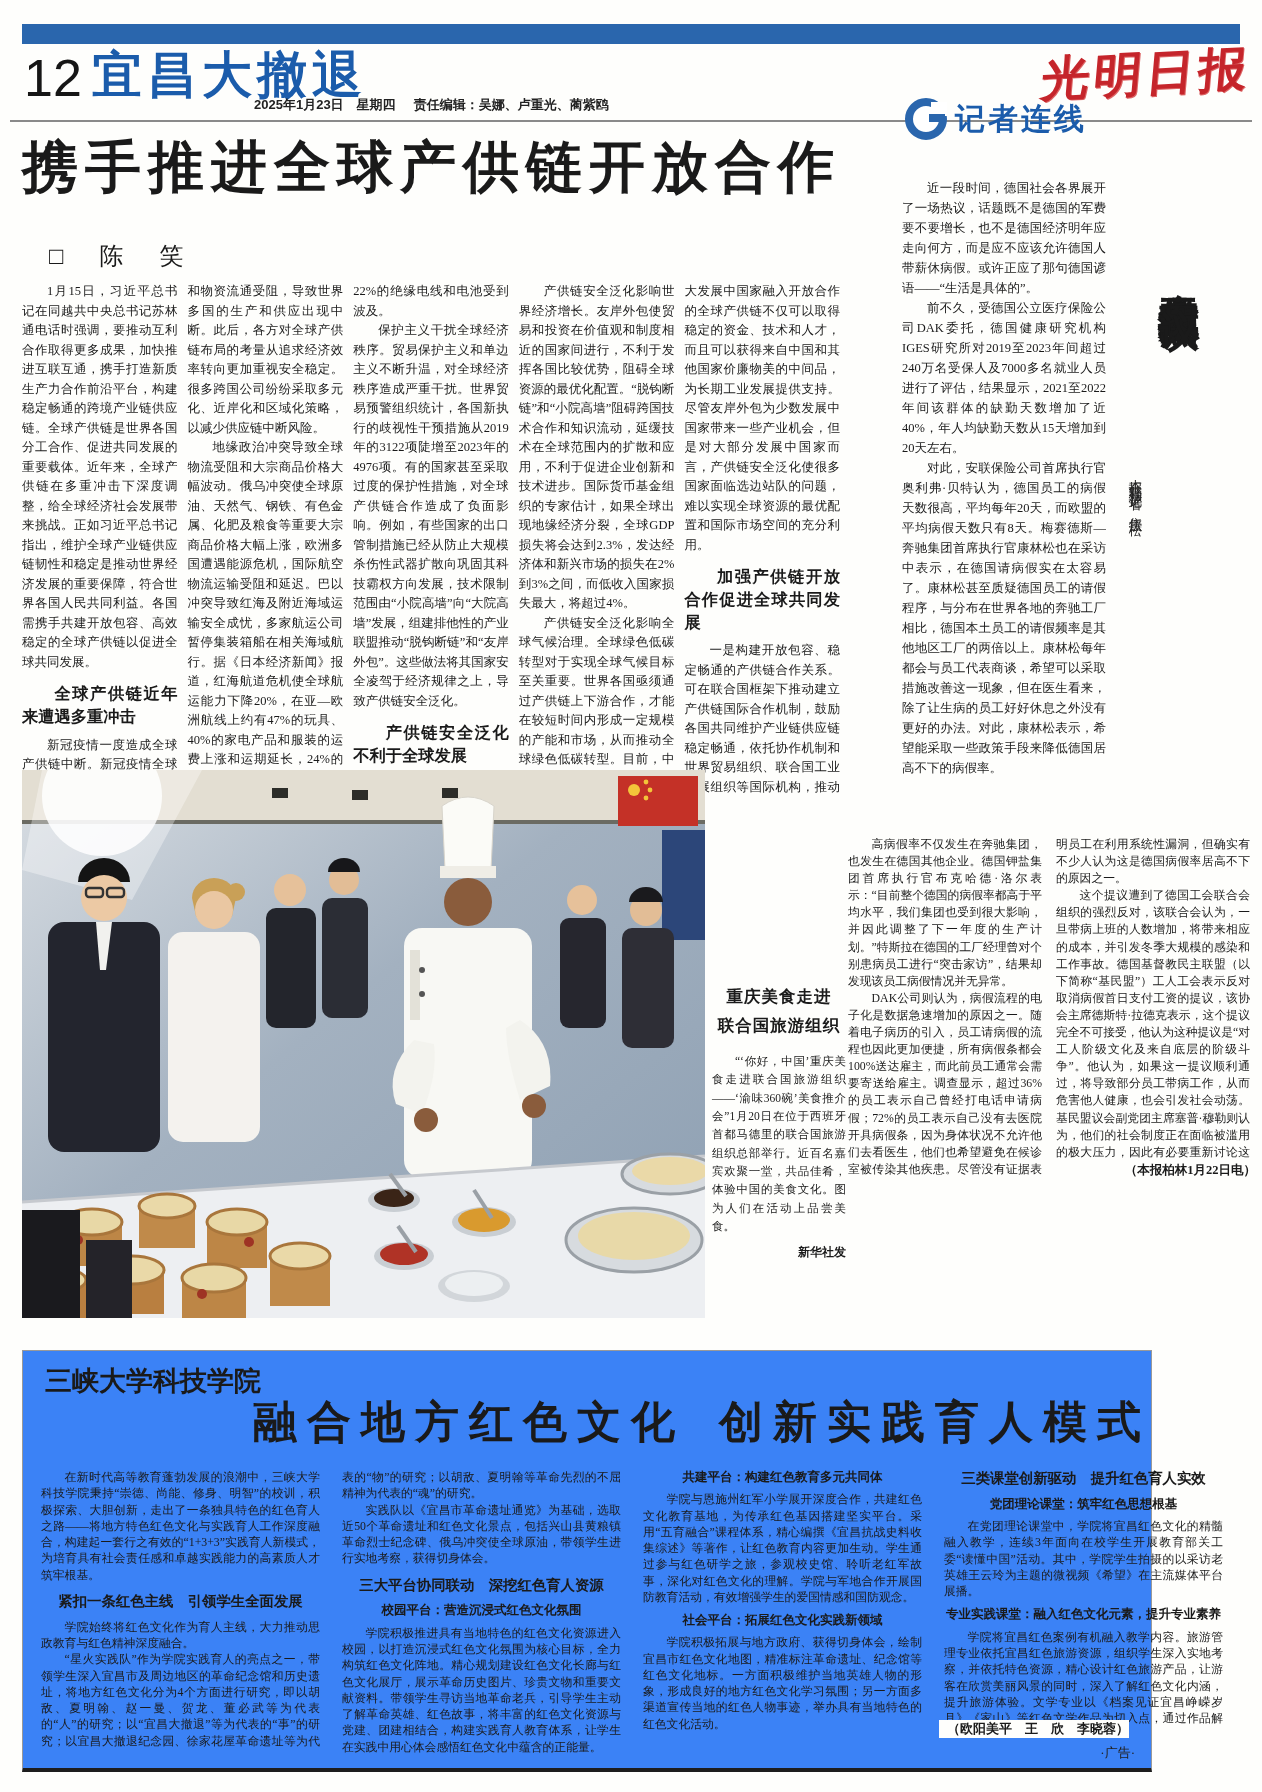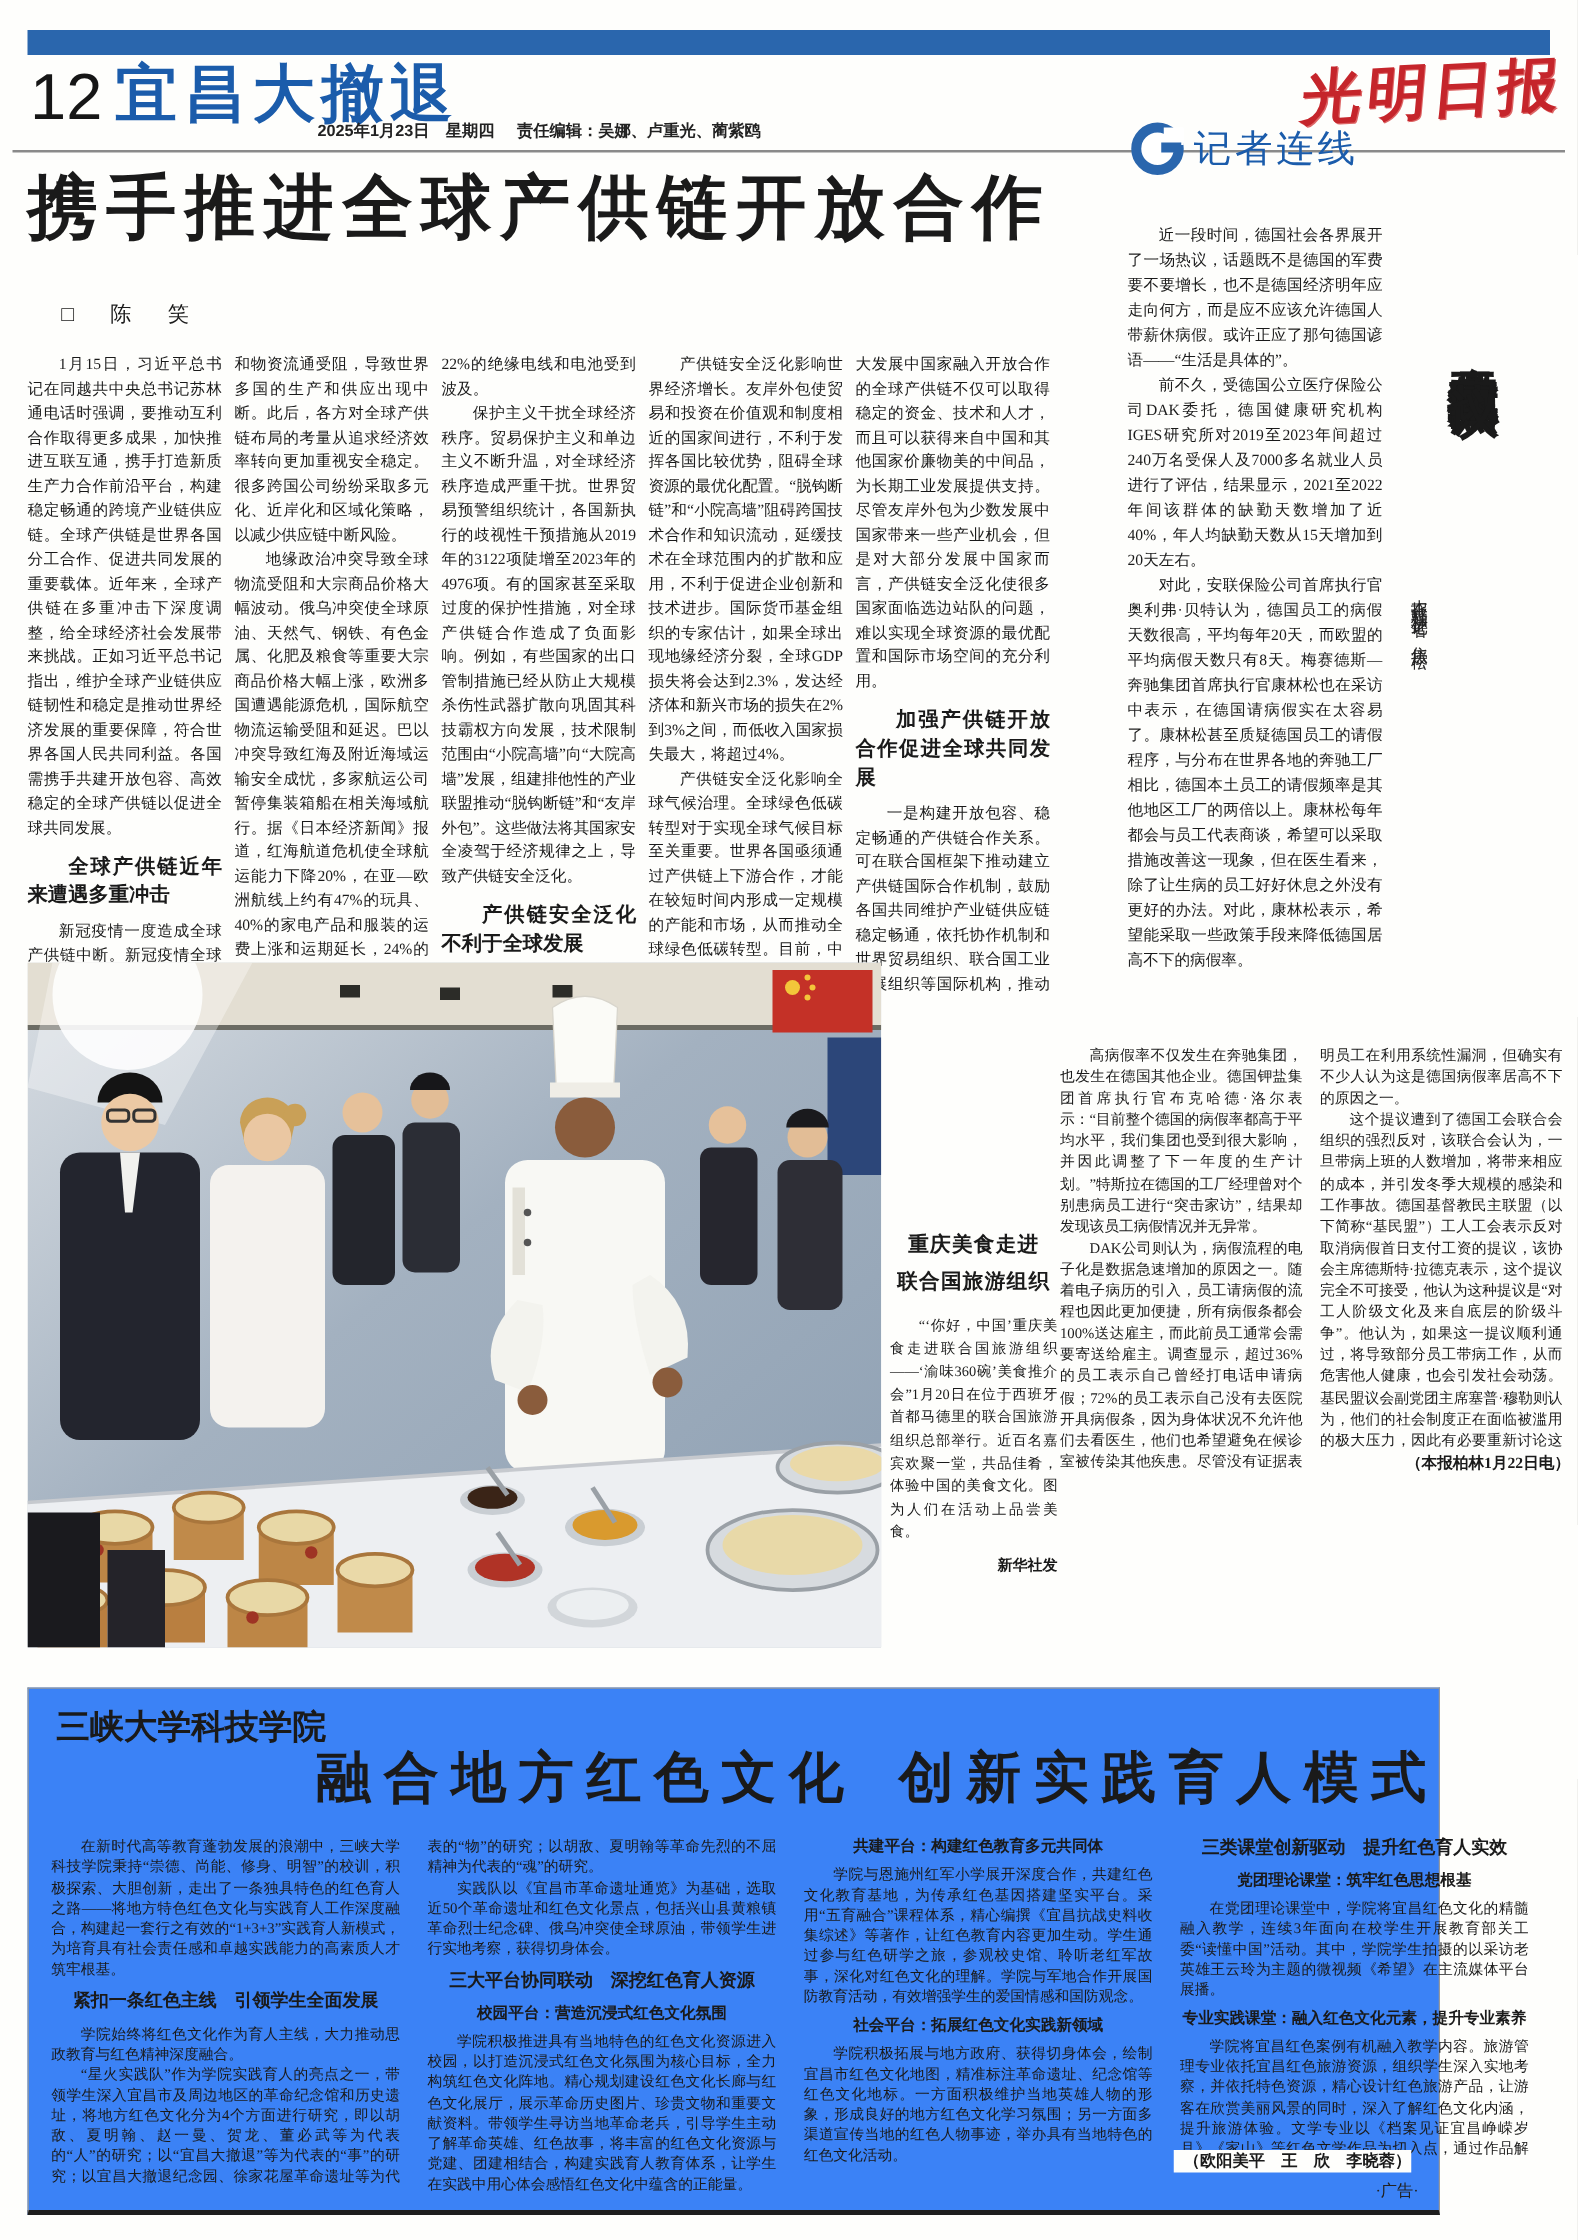--- a/index.html
+++ b/index.html
@@ -13,39 +13,39 @@
   .pageno{left:24px;top:52px;font-size:52px;font-weight:400;color:#161616;line-height:1;}
   .section-name{left:92px;top:50px;font-size:50px;font-weight:bold;color:#1b5cab;letter-spacing:5px;line-height:1;}
   .dateline{left:254px;top:96px;font-size:13px;font-weight:bold;color:#222;}
   .dateline span{margin-right:18px;}
   .masthead{left:1042px;top:50px;font-size:48px;font-weight:bold;color:#c5252b;
             transform:skewX(-8deg) rotate(-3deg);letter-spacing:4px;text-shadow:1px 1px 0 #d66;line-height:1;}
   .header-rule{left:10px;top:120px;width:1242px;height:2px;background:#8a8a8a;}
 
   
   .main-headline{left:22px;top:138px;width:820px;font-size:56px;font-weight:bold;letter-spacing:7px;line-height:1.05;}
-  .main-byline{left:28px;top:240px;font-size:17px;letter-spacing:6px;padding-left:21px;}
+  .main-byline{left:28px;top:240px;font-size:24px;letter-spacing:6px;padding-left:21px;}
   .main-cols{left:22px;top:282px;width:818px;height:528px;column-count:5;column-gap:10px;column-fill:auto;
              font-size:12.5px;line-height:1.56;text-align:justify;overflow:hidden;}
 
   .blk{margin:0;}
   .blk-p{text-indent:2em;text-align:justify;}
   .blk-h{font-family:"Liberation Sans","DejaVu Sans",sans-serif;font-weight:bold;font-size:1.3em;
          line-height:1.4;text-indent:2em;margin:10px 0 8px;}
   .blk-hc{font-family:"Liberation Sans","DejaVu Sans",sans-serif;font-weight:bold;font-size:1.22em;
           text-align:center;margin:9px 0 7px;}
   .blk-h2{font-family:"Liberation Sans","DejaVu Sans",sans-serif;font-weight:bold;font-size:1.06em;
           text-align:center;margin:7px 0 5px;}
 
   
   .rep-logo-row{left:905px;top:98px;display:flex;align-items:center;gap:8px;}
   .g-ring{width:42px;height:42px;border:8px solid #2a66ad;border-radius:50%;position:relative;box-sizing:border-box;background:#fff;}
   .g-ring:before{content:"";position:absolute;right:-8px;top:-4px;width:16px;height:14px;background:#fff;}
   .g-ring:after{content:"";position:absolute;right:-6px;top:8px;width:16px;height:8px;background:#2a66ad;}
-  .rep-logo-label{font-size:30px;font-weight:normal;color:#1b5cab;letter-spacing:3px;}
+  .rep-logo-label{font-size:30px;font-weight:bold;color:#1b5cab;letter-spacing:3px;}
   .rep-col1{left:902px;top:178px;width:204px;height:650px;font-size:12.5px;line-height:1.6;text-align:justify;overflow:hidden;}
   .rep-byline-vert{left:1126px;top:468px;height:330px;writing-mode:vertical-rl;text-orientation:upright;
                    font-size:13.5px;letter-spacing:3px;color:#222;}
   .rep-title-vert{left:1152px;top:262px;height:600px;writing-mode:vertical-rl;text-orientation:upright;
                   font-size:41px;font-weight:bold;letter-spacing:1px;line-height:1.3;}
   .rep-cols-bottom{left:848px;top:836px;width:402px;height:348px;column-count:2;column-gap:14px;column-fill:auto;
                    font-size:11.8px;line-height:1.45;text-align:justify;overflow:hidden;}
   .rep-dateline{left:1052px;top:1162px;width:198px;text-align:right;font-size:12.5px;font-weight:bold;background:#fefefc;padding-left:6px;}
 
   

